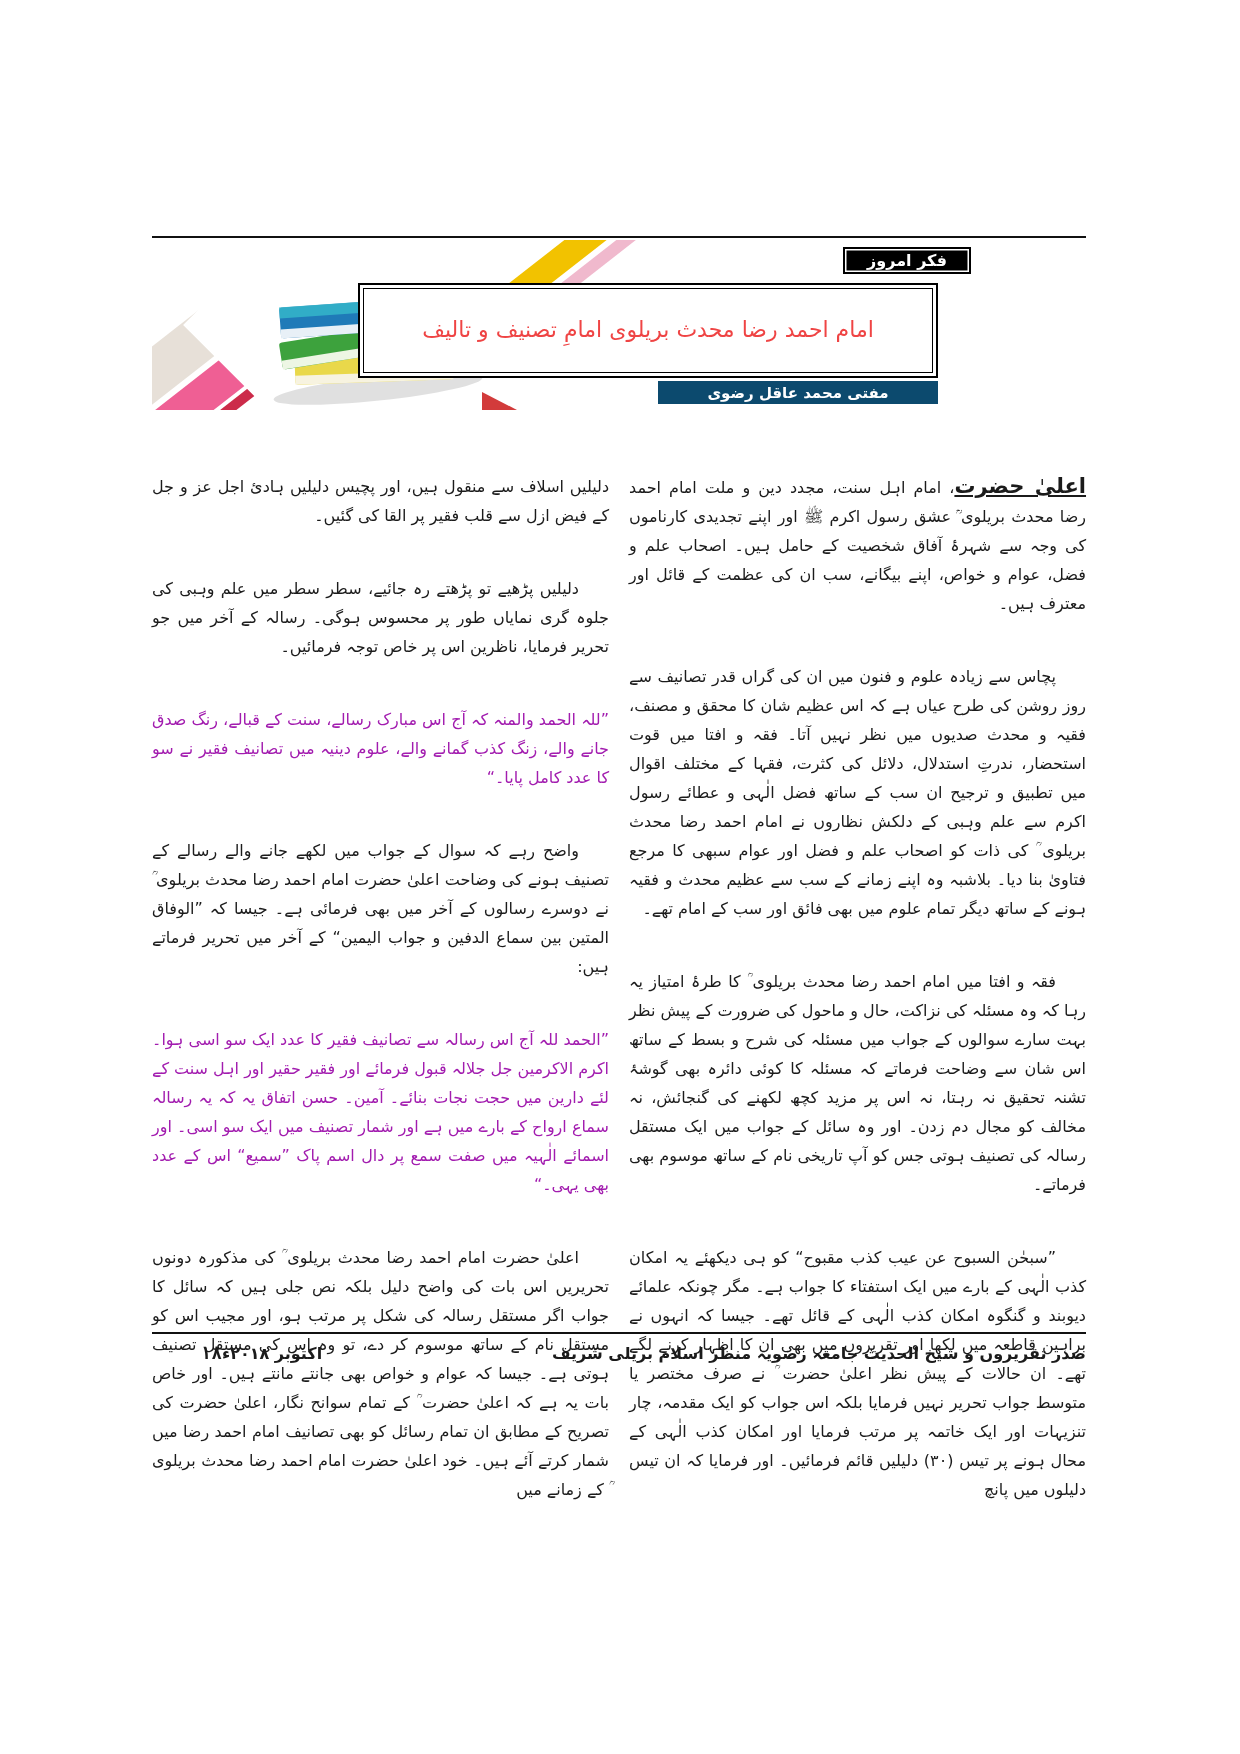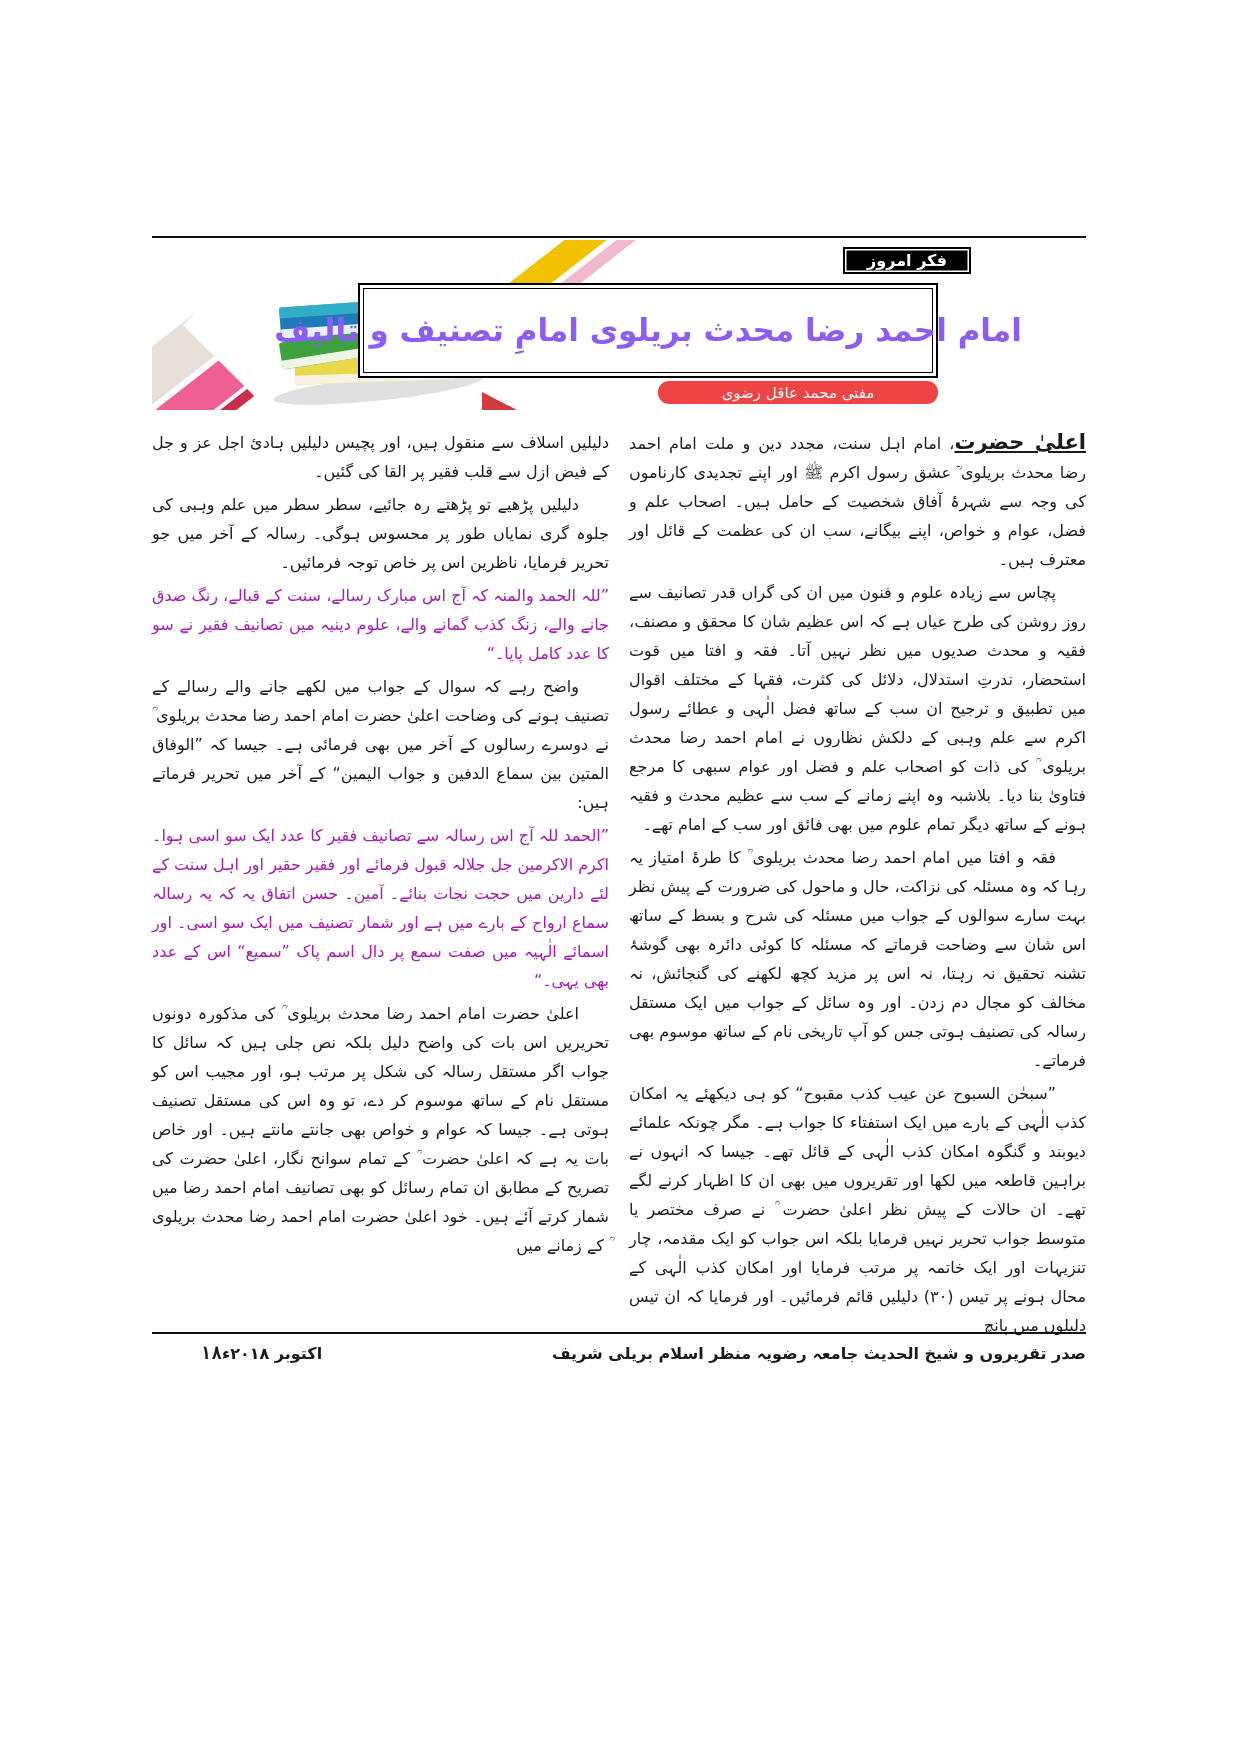--- a/index.html
+++ b/index.html
@@ -31,40 +31,41 @@
   .title-box {
     position:absolute; left:358px; top:283px; width:580px; height:95px;
     background:#fff; border:2px solid #000; padding:3px;
   }
   .title-inner {
     width:100%; height:100%; border:1px solid #000;
     display:flex; align-items:center; justify-content:center;
     text-align:center;
   }
   .page-title {
-    font-size:31px; font-weight:bold; color:#8b5cf6; line-height:1.1;
+    font-size:22px; font-weight:normal; color:#ef4444; line-height:1.1;
     white-space:nowrap;
   }
   .byline-bar {
     position:absolute; left:658px; top:381px; width:280px; height:23px;
-    background:#ef4444; color:#fff;
+    background:#0c4a6e; color:#fff;
     display:flex; align-items:center; justify-content:center;
-    font-size:15px; font-weight:normal;border-radius:11px;
+    font-size:15px; font-weight:bold;
   }
 
   
   .columns {
     position:absolute; left:152px; top:428px; width:934px; height:900px;
     display:flex; flex-direction:row; gap:20px; direction:rtl;
   }
   .col { width:457px; }
   .para {
     font-size:16px; line-height:29px;
     text-align:justify; text-align-last:right;
     margin-bottom:4px;
+    margin-top:44px;
   }
   .para.indent { text-indent:30px; }
   .para.quote { font-weight:normal; color:#a21caf; }
   .lead { font-size:21px; font-weight:bold; letter-spacing:0.5px;text-decoration:underline; }
 
   
   .footer-rule {
     position:absolute; left:152px; top:1332px; width:934px; height:2px;
     background:#111;
   }

